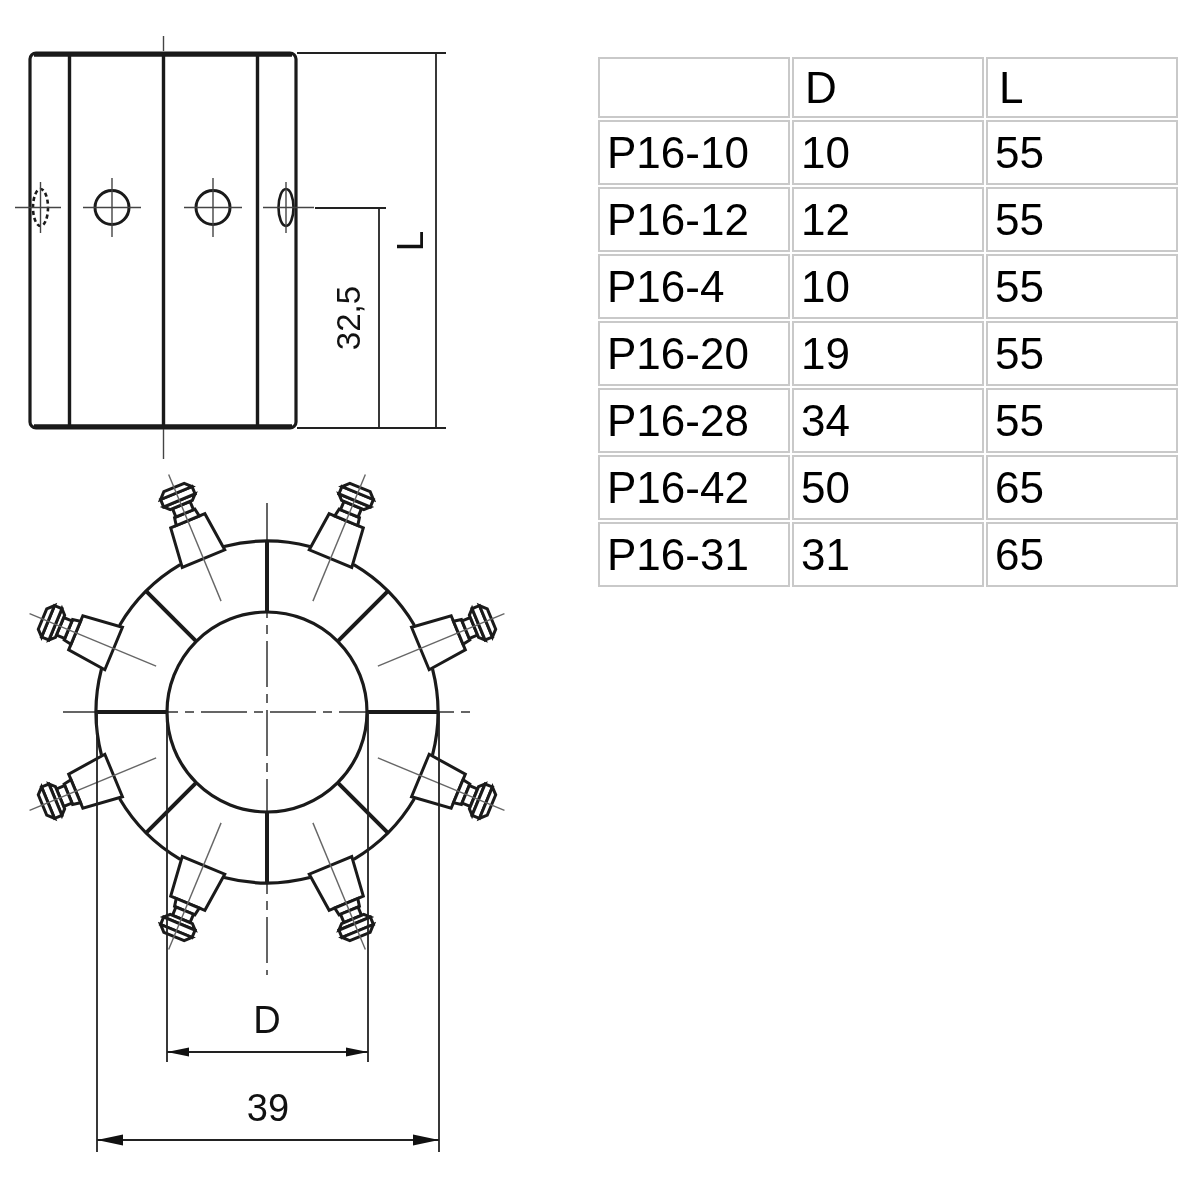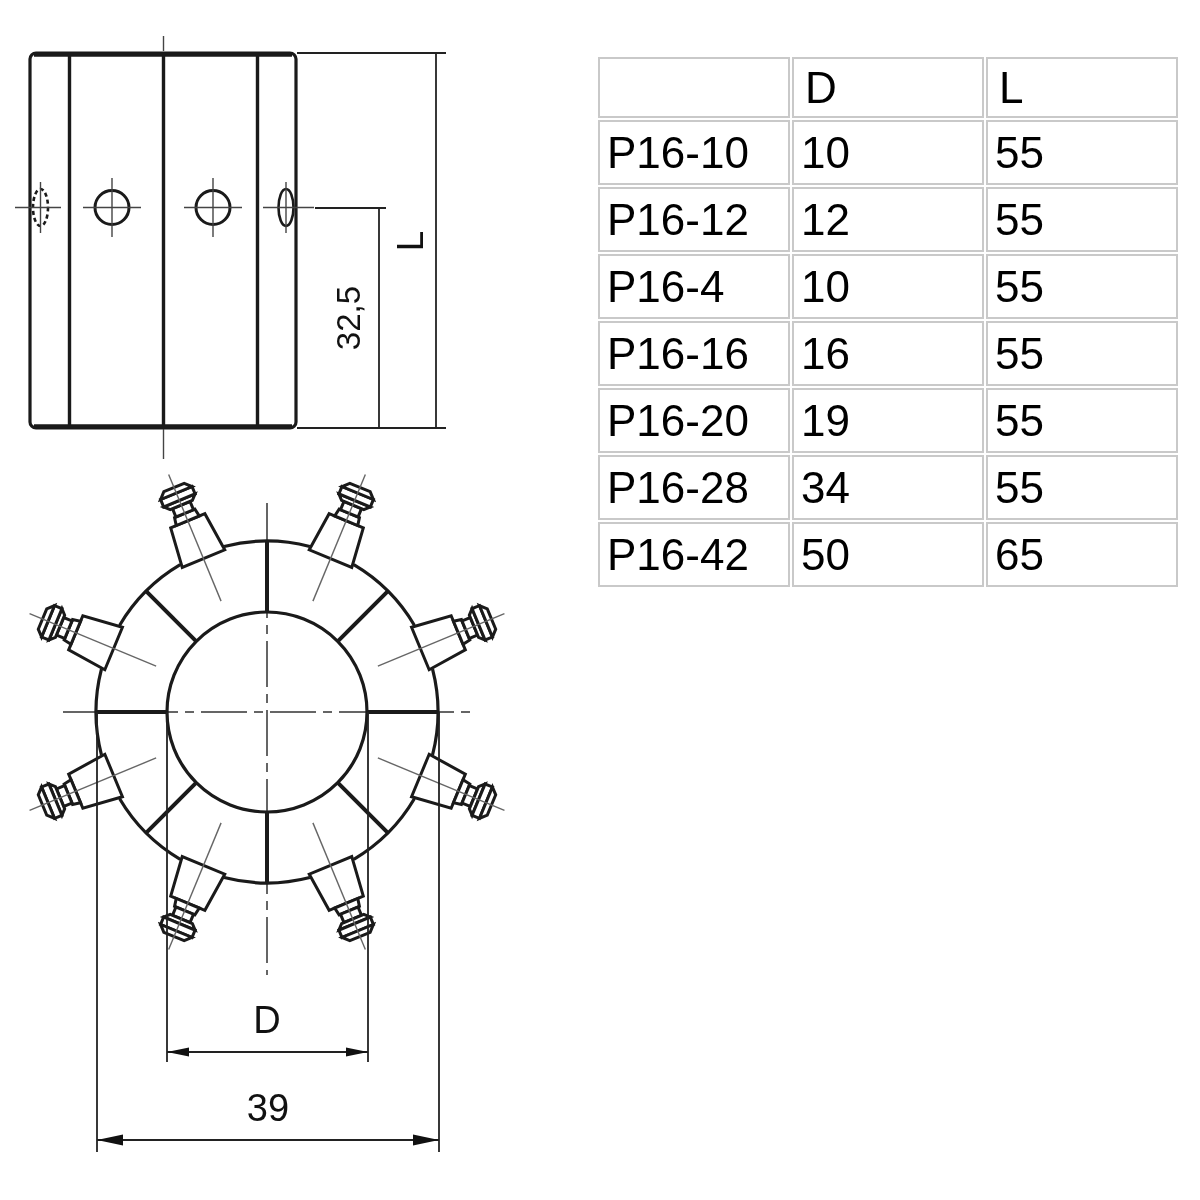--- a/index.html
+++ b/index.html
@@ -188,33 +188,33 @@
     <td class="cell-name">P16-12</td>
     <td class="cell-num">12</td>
     <td class="cell-num">55</td>
   </tr>
   <tr>
     <td class="cell-name">P16-4</td>
     <td class="cell-num">10</td>
     <td class="cell-num">55</td>
   </tr>
   <tr>
-    <td class="cell-name">P16-16</td>
-    <td class="cell-num">16</td>
-    <td class="cell-num">55</td>
-  </tr>
-  <tr>
     <td class="cell-name">P16-20</td>
     <td class="cell-num">19</td>
     <td class="cell-num">55</td>
   </tr>
   <tr>
     <td class="cell-name">P16-28</td>
     <td class="cell-num">34</td>
     <td class="cell-num">55</td>
   </tr>
   <tr>
     <td class="cell-name">P16-42</td>
     <td class="cell-num">50</td>
     <td class="cell-num">65</td>
   </tr>
+  <tr>
+    <td class="cell-name">P16-31</td>
+    <td class="cell-num">31</td>
+    <td class="cell-num">65</td>
+  </tr>
 </tbody>
   </table>
 
 </body></html>

